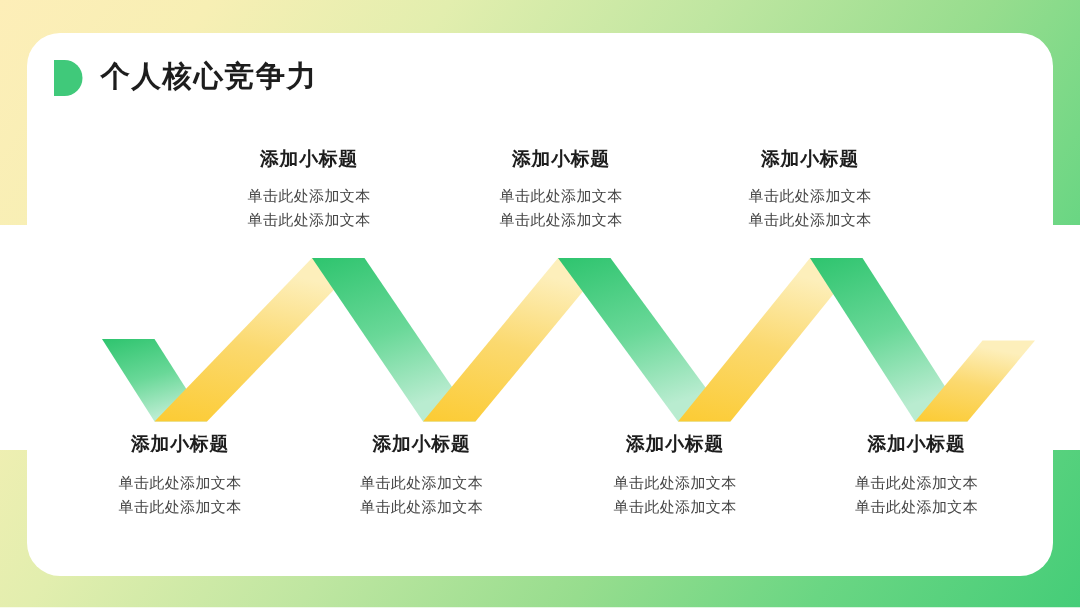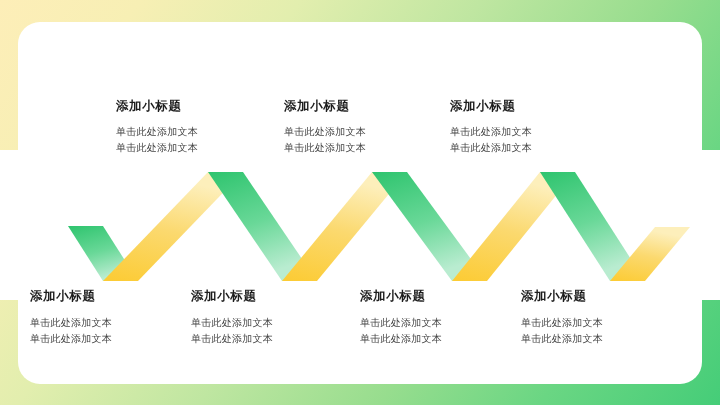--- a/index.html
+++ b/index.html
@@ -58,21 +58,21 @@
   #zig {
     position:absolute;
     left:0; top:0;
     width:720px; height:405px;
     pointer-events:none;
   }
 
   
   .block {
     position:absolute;
-    text-align:left;
+    text-align:center;
     width:180px;
   }
   .block .head {
     font-size:12.5px;
     font-weight:bold;
     color:#1d1d1d;
     letter-spacing:.6px;
     white-space:nowrap;
   }
   .block .line {
@@ -96,20 +96,24 @@
   #b-bot-3 { left:360px; top:288px; }
   #b-bot-4 { left:521px; top:288px; }
 </style>
 </head>
 <body>
 
 <div id="slide">
 
   <div id="card"></div>
 
+  <div id="title-row">
+    <div id="title-bullet"></div>
+    <div id="title-text">个人核心竞争力</div>
+  </div>
 
   <svg id="zig" viewBox="0 0 720 405" width="720" height="405">
     <defs>
       <linearGradient id="gGreen" x1="0" y1="0" x2="0.35" y2="1">
         <stop offset="0%" stop-color="#2ec46e"></stop>
         <stop offset="55%" stop-color="#69d898"></stop>
         <stop offset="100%" stop-color="#b9ecd0"></stop>
       </linearGradient>
       <linearGradient id="gGreenRev" x1="0" y1="1" x2="0.35" y2="0">
         <stop offset="0%" stop-color="#b9ecd0"></stop>

